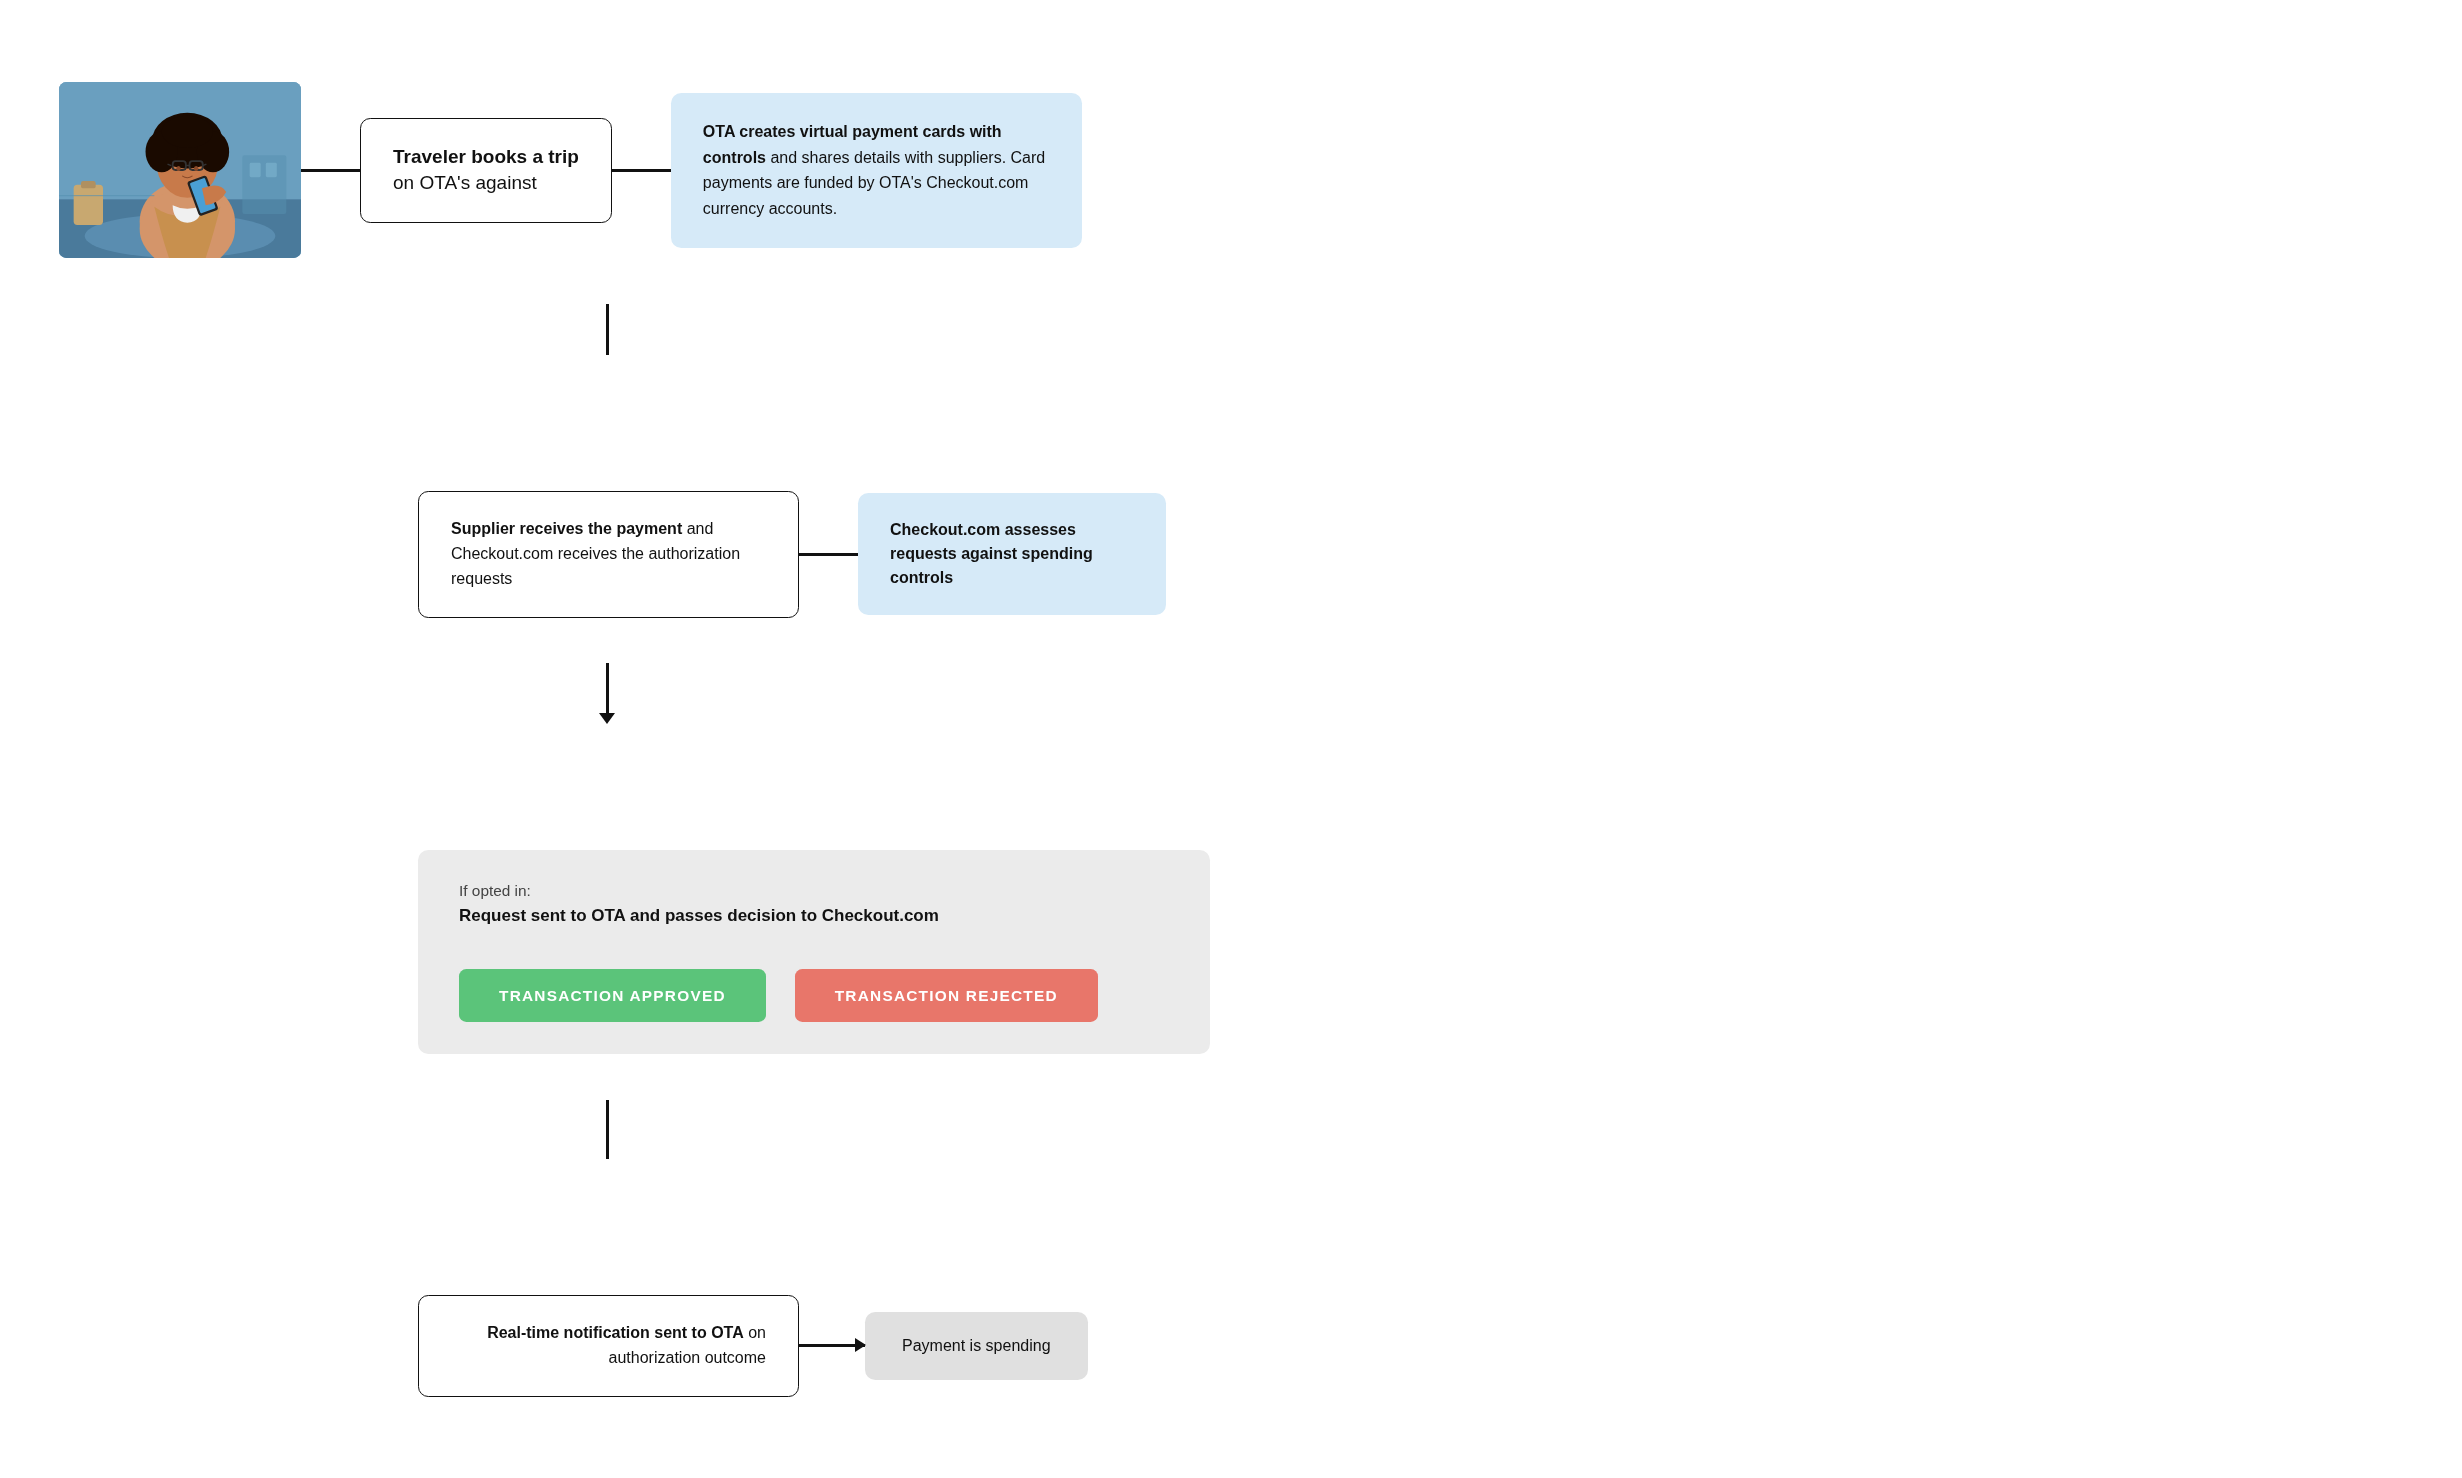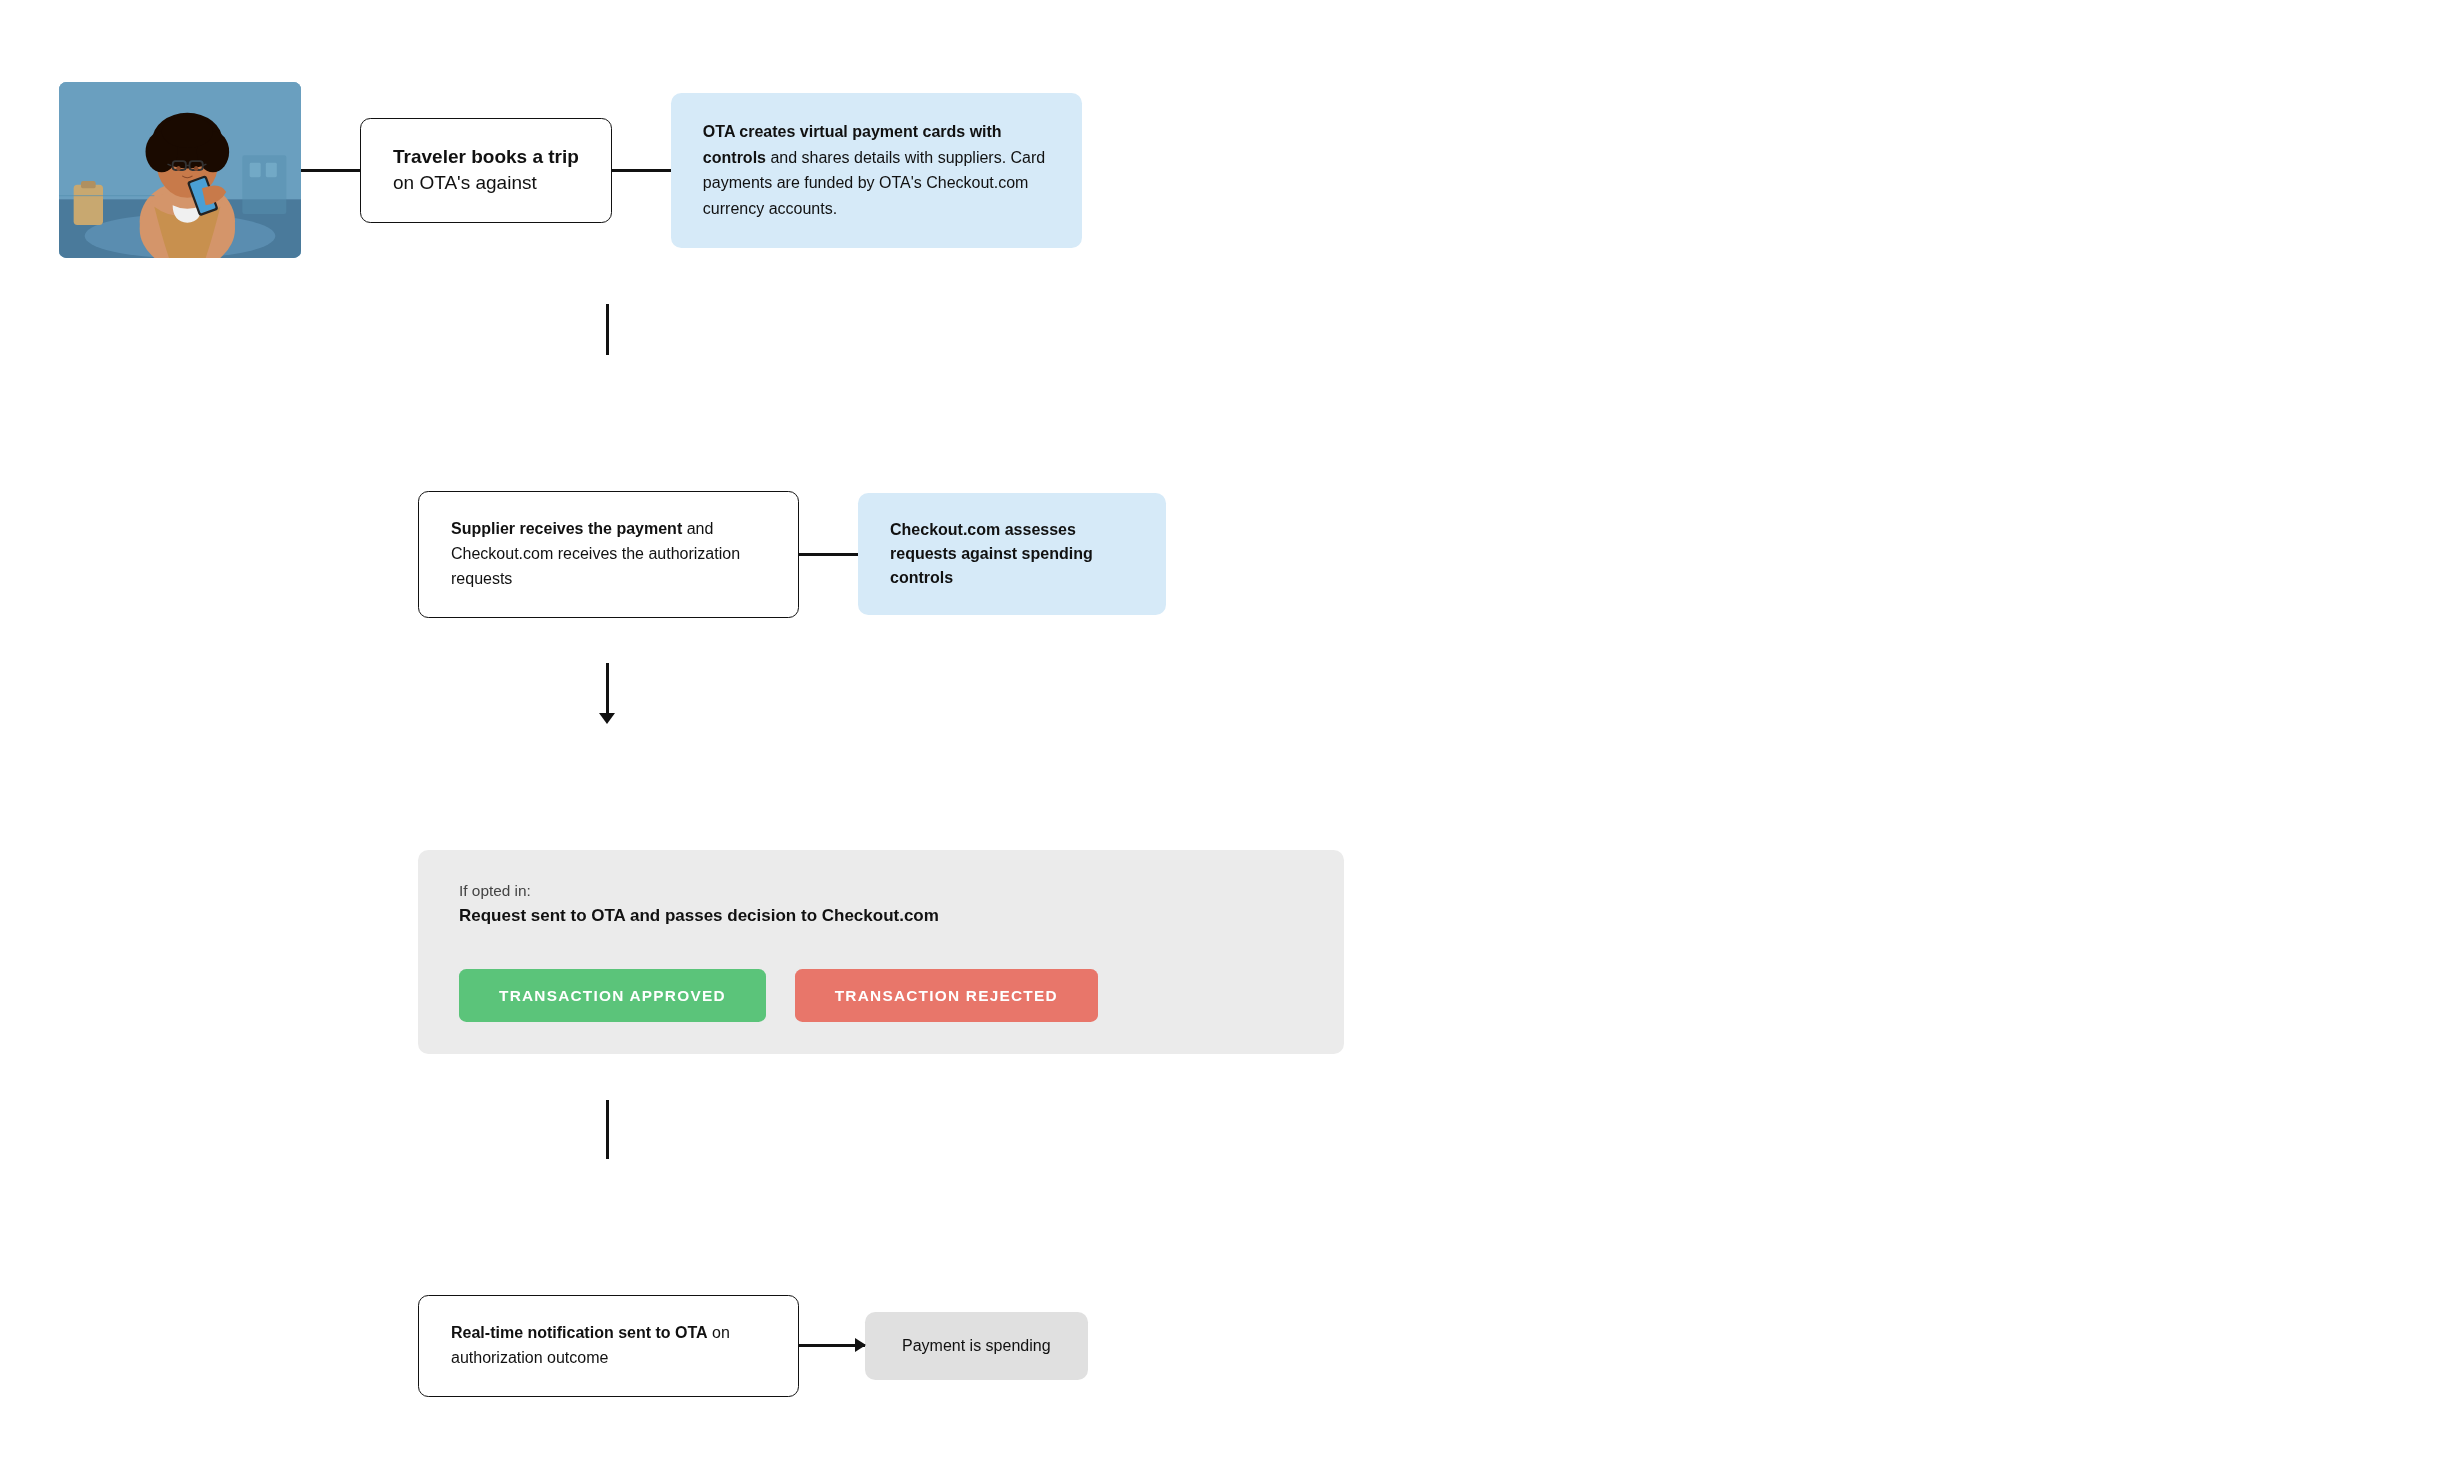--- a/index.html
+++ b/index.html
@@ -113,37 +113,37 @@
   </div>
 
   <div style="display:flex; padding-left:359px;">
     <div style="width:2.9px; height:51px; background:#111; margin-left:188px; position:relative;">
 
       <div style="position:absolute; bottom:-10.3px; left:-6.6px; border-left:8px solid transparent; border-right:8px solid transparent; border-top:11.7px solid #111;"></div>
     </div>
   </div>
 
   <div style="display:flex; align-items:center; padding-left:359px;">
-    <div style="background:#ebebeb; border-radius:10.3px; padding:32px 41px; flex-shrink:0; width:926px;">
+    <div style="background:#ebebeb; border-radius:10.3px; padding:32px 41px; flex-shrink:0; width:792px;">
       <div style="font-size:15.4px; color:#444; margin-bottom:5.9px;">If opted in:</div>
       <div style="font-size:17px; font-weight:700; margin-bottom:43px;">Request sent to OTA and passes decision to Checkout.com</div>
       <div class="btn-row" style="display:flex; gap:29px;">
         <button style="background:#5bc47a; color:#fff; border:none; border-radius:7.3px; padding:17.6px 40px; font-size:15.4px; font-weight:700; letter-spacing:0.08em; text-transform:uppercase; cursor:default;">TRANSACTION APPROVED</button>
         <button style="background:#e8766a; color:#fff; border:none; border-radius:7.3px; padding:17.6px 40px; font-size:15.4px; font-weight:700; letter-spacing:0.08em; text-transform:uppercase; cursor:default;">TRANSACTION REJECTED</button>
       </div>
     </div>
   </div>
 
   <div style="display:flex; padding-left:359px;">
     <div style="width:2.9px; height:59px; background:#111; margin-left:188px;"></div>
   </div>
 
   <div style="display:flex; align-items:center; padding-left:359px;">
 
-    <div style="background:#fff; border:1.8px solid #111; border-radius:10.3px; padding:25px 32px; flex-shrink:0; max-width:381px; font-size:16px; line-height:1.55;">
+    <div style="background:#fff; border:1.8px solid #111; border-radius:10.3px; padding:25px 32px; flex-shrink:0; max-width:381px; font-size:16px; line-height:1.55;text-align:right;">
       <span style="font-weight:700;">Real-time notification sent to OTA</span><span> on authorization outcome</span>
     </div>
 
     <div style="width:66px; height:2.9px; background:#111; flex-shrink:0; position:relative;">
       <div style="position:absolute; right:-0.7px; top:-5.9px; border-top:7.3px solid transparent; border-bottom:7.3px solid transparent; border-left:11.7px solid #111;"></div>
     </div>
 
     <div style="background:#e0e0e0; border-radius:10.3px; padding:25px 37px; flex-shrink:0; font-size:16px; font-weight:400;">
       <span>Payment is spending</span>
     </div>

